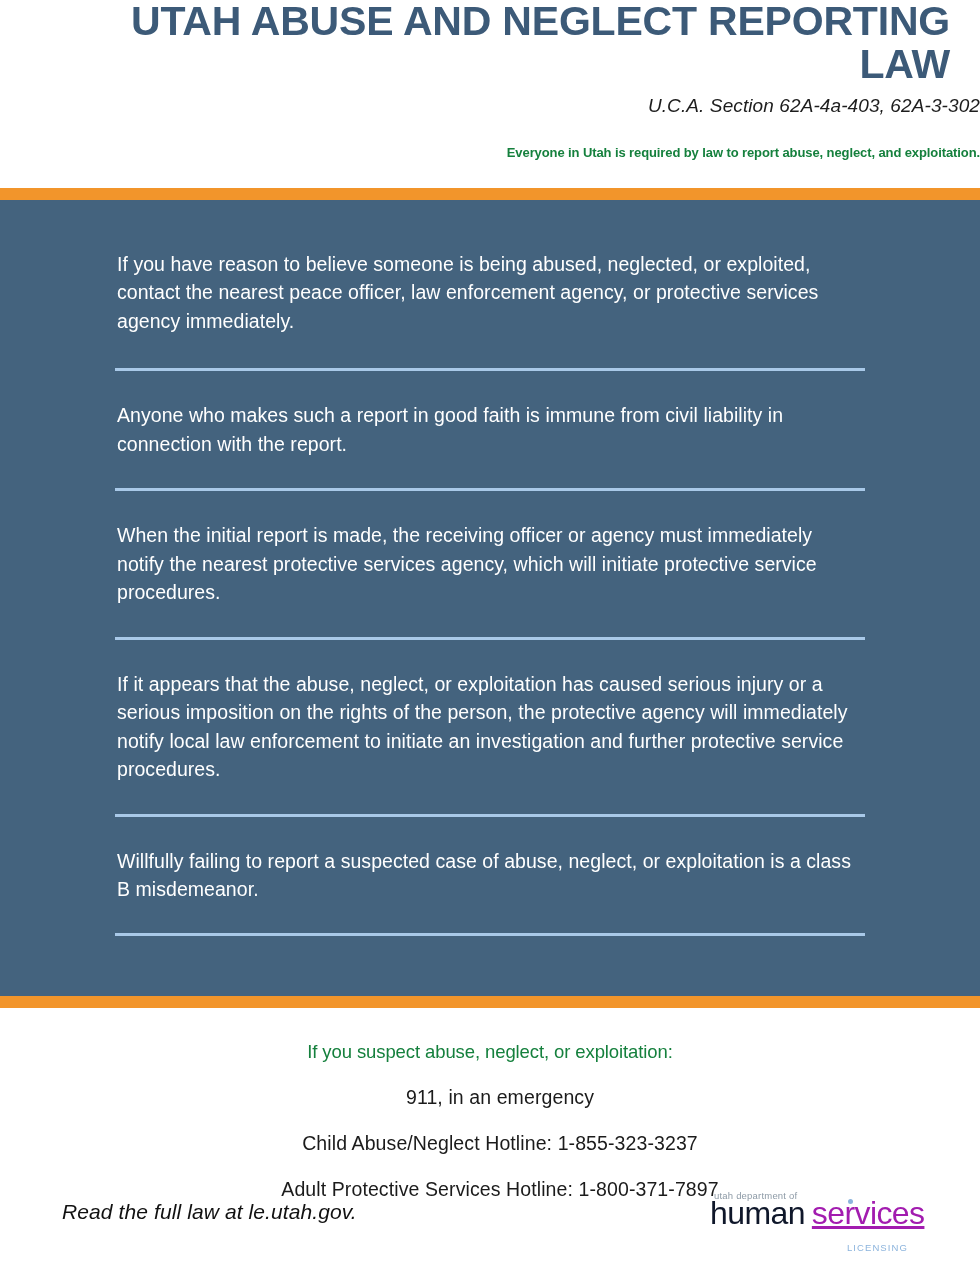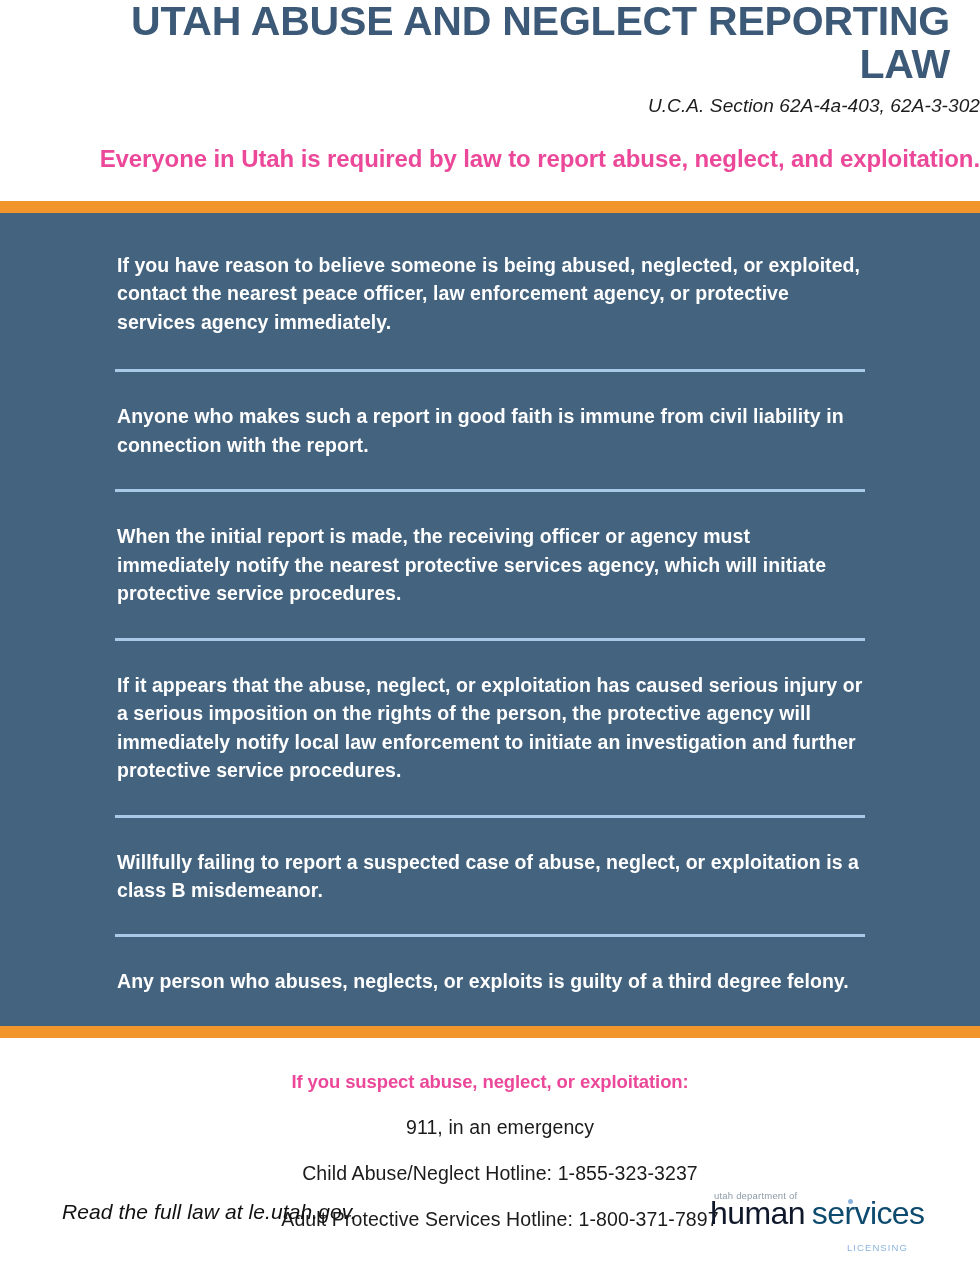--- a/index.html
+++ b/index.html
@@ -41,23 +41,23 @@
   .subtitle {
     margin-top:8px;
     font-size:19px;
     font-style:italic;
     color:#1d1d1d;
     letter-spacing:0.1px;
   }
 
   .lede {
     margin-top:28px;
-    font-size:24px;
+    font-size:13px;
     font-weight:bold;
-    color:#ec4899;
+    color:#15803d;
     letter-spacing:-0.1px;
     margin-left:36px;
   }
 
   
   .rule-orange {
     width:100%;
     height:12px;
     background:#f2952b;
   }
@@ -65,23 +65,22 @@
 
   
   .panel {
     width:100%;
     background:#44637e;
     padding:38px 0 30px 0;
   }
 
   .panel-inner {
     width:750px;
-    margin:0 auto;
+    margin:12px auto;
     padding-left:0;
-    font-weight:bold;
   }
 
   .clause {
     color:#ffffff;
     font-size:19.5px;
     line-height:1.46;
     letter-spacing:0.05px;
     padding:0 2px;
   }
 
@@ -94,22 +93,22 @@
   .divider.first { margin-top:33px; }
 
   
   .footer {
     text-align:center;
     padding-top:33px;
   }
 
   .footer-heading {
     font-size:18.5px;
-    font-weight:bold;
-    color:#ec4899;
+    font-weight:normal;
+    color:#15803d;
     letter-spacing:-0.1px;
   }
 
   .footer-line {
     margin-top:23px;
     font-size:19.5px;
     color:#1b1b1b;
     letter-spacing:0.1px;
     padding-left:20px;
   }
@@ -158,24 +157,25 @@
     white-space:nowrap;
     position:relative;
   }
 
   .logo-human {
     color:#0f172a;
     font-weight:normal;
   }
 
   .logo-services {
-    color:#0c4a6e;
+    color:#a21caf;
     font-weight:normal;
     margin-left:7px;
     position:relative;
+    text-decoration:underline;
   }
 
   .logo-dot {
     position:absolute;
     right:57px;
     top:2px;
     width:5px;
     height:5px;
     border-radius:50%;
     background:#8cb4dd;
@@ -214,21 +214,20 @@
 
       <div class="clause">When the initial report is made, the receiving officer or agency must immediately notify the nearest protective services agency, which will initiate protective service procedures.</div>
       <div class="divider"></div>
 
       <div class="clause">If it appears that the abuse, neglect, or exploitation has caused serious injury or a serious imposition on the rights of the person, the protective agency will immediately notify local law enforcement to initiate an investigation and further protective service procedures.</div>
       <div class="divider"></div>
 
       <div class="clause">Willfully failing to report a suspected case of abuse, neglect, or exploitation is a class B misdemeanor.</div>
       <div class="divider"></div>
 
-      <div class="clause">Any person who abuses, neglects, or exploits is guilty of a third degree felony.</div>
 
     </div>
   </div>
 
   <div class="rule-orange"></div>
 
   <div class="footer">
     <div class="footer-heading">If you suspect abuse, neglect, or exploitation:</div>
     <div class="footer-line">911, in an emergency</div>
     <div class="footer-line">Child Abuse/Neglect Hotline: 1-855-323-3237</div>

